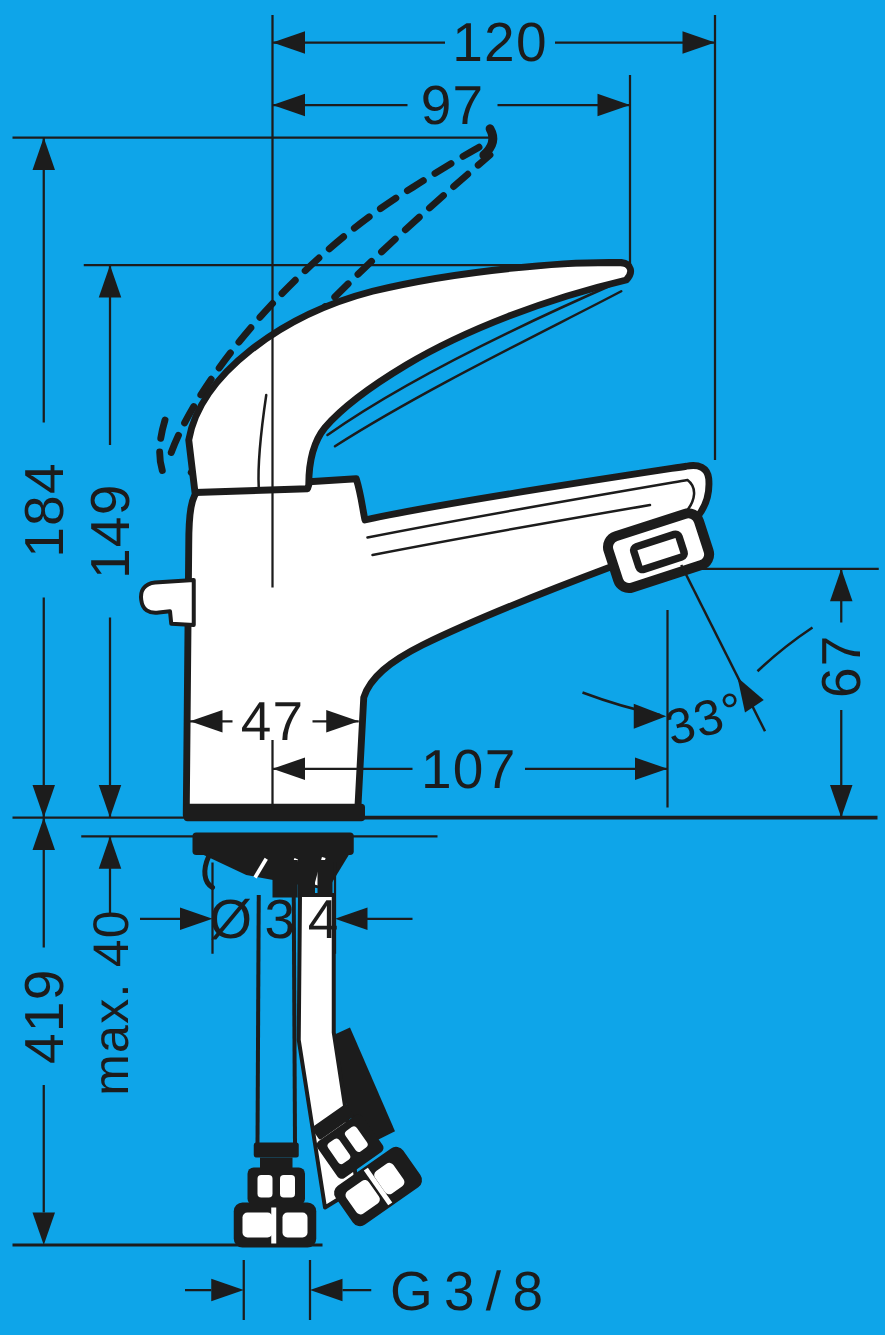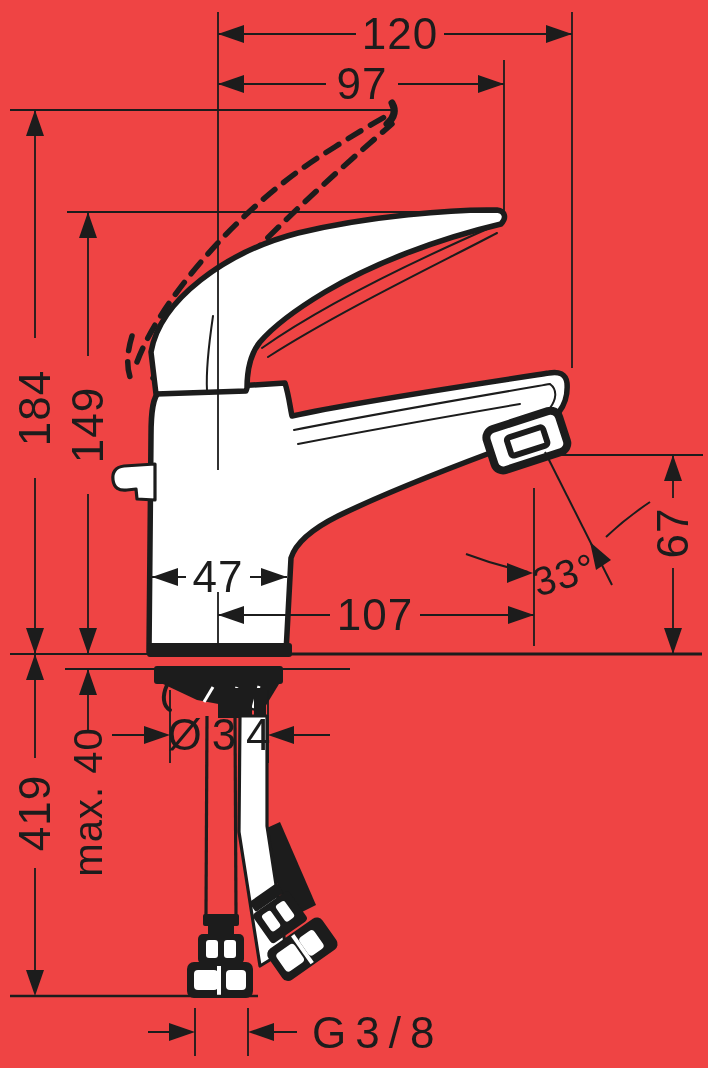--- a/index.html
+++ b/index.html
@@ -1,16 +1,16 @@
 <!DOCTYPE html>
 <html><head>
 <meta charset="utf-8">
 <style>
   html,body { margin:0; padding:0; background:#ffffff; }
-  .stage { width:708px; height:1068px; position:relative; background:#ef4444; overflow:hidden; }
+  .stage { width:708px; height:1068px; position:relative; background:#0ea5e9; overflow:hidden; }
   svg { display:block; }
   .ref  { stroke:#1c1c1c; stroke-width:1.8; fill:none; }
   .ref2 { stroke:#1c1c1c; stroke-width:3;   fill:none; }
   .dim  { stroke:#1c1c1c; stroke-width:1.8; fill:none; }
   .arr  { fill:#1c1c1c; stroke:none; }
   .outline { fill:#ffffff; stroke:#1c1c1c; stroke-width:5.5; stroke-linejoin:round; stroke-linecap:round; }
   .inner   { fill:none; stroke:#1c1c1c; stroke-width:2; stroke-linecap:round; }
   .dash { fill:none; stroke:#1c1c1c; stroke-width:5.5; stroke-dasharray:15 11; stroke-linecap:round; }
   .tipmark { fill:none; stroke:#1c1c1c; stroke-width:7; stroke-linecap:round; }
   .blk { fill:#1c1c1c; stroke:none; }

